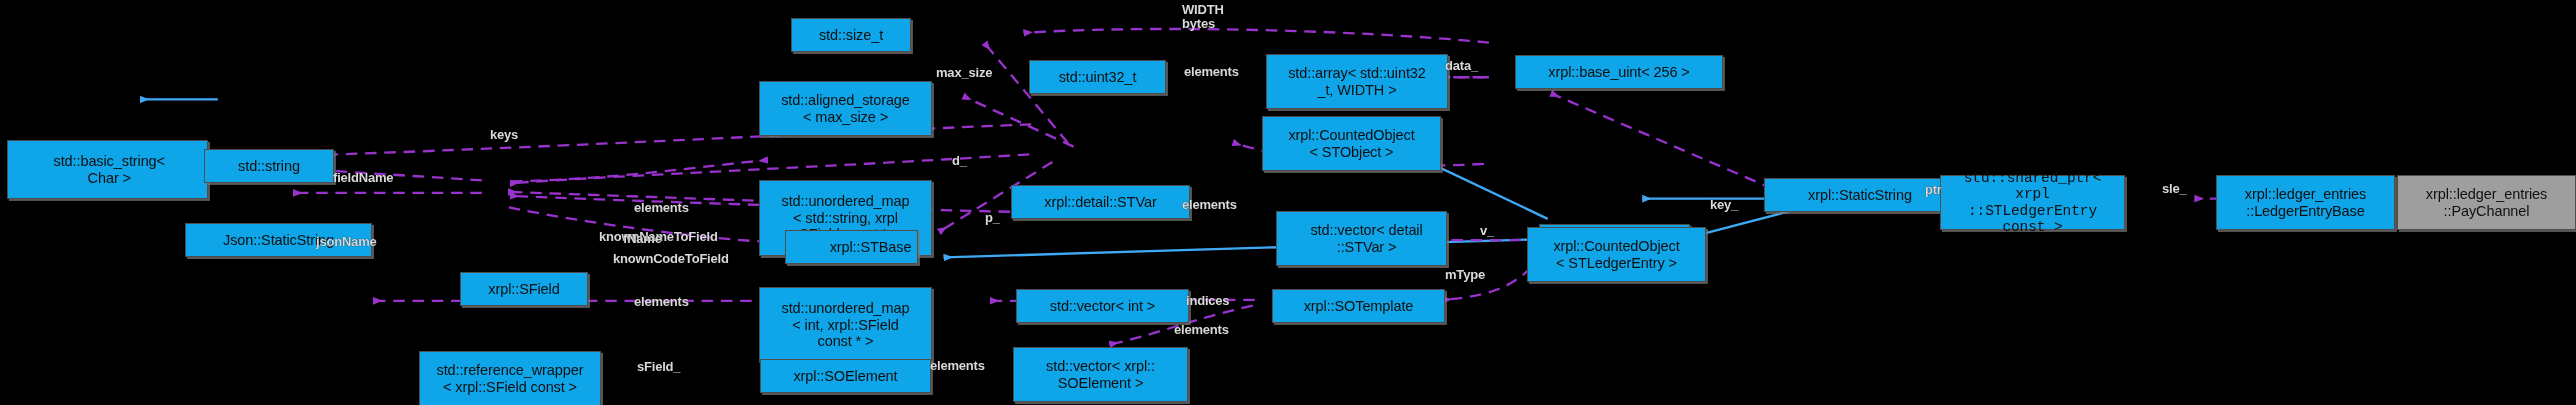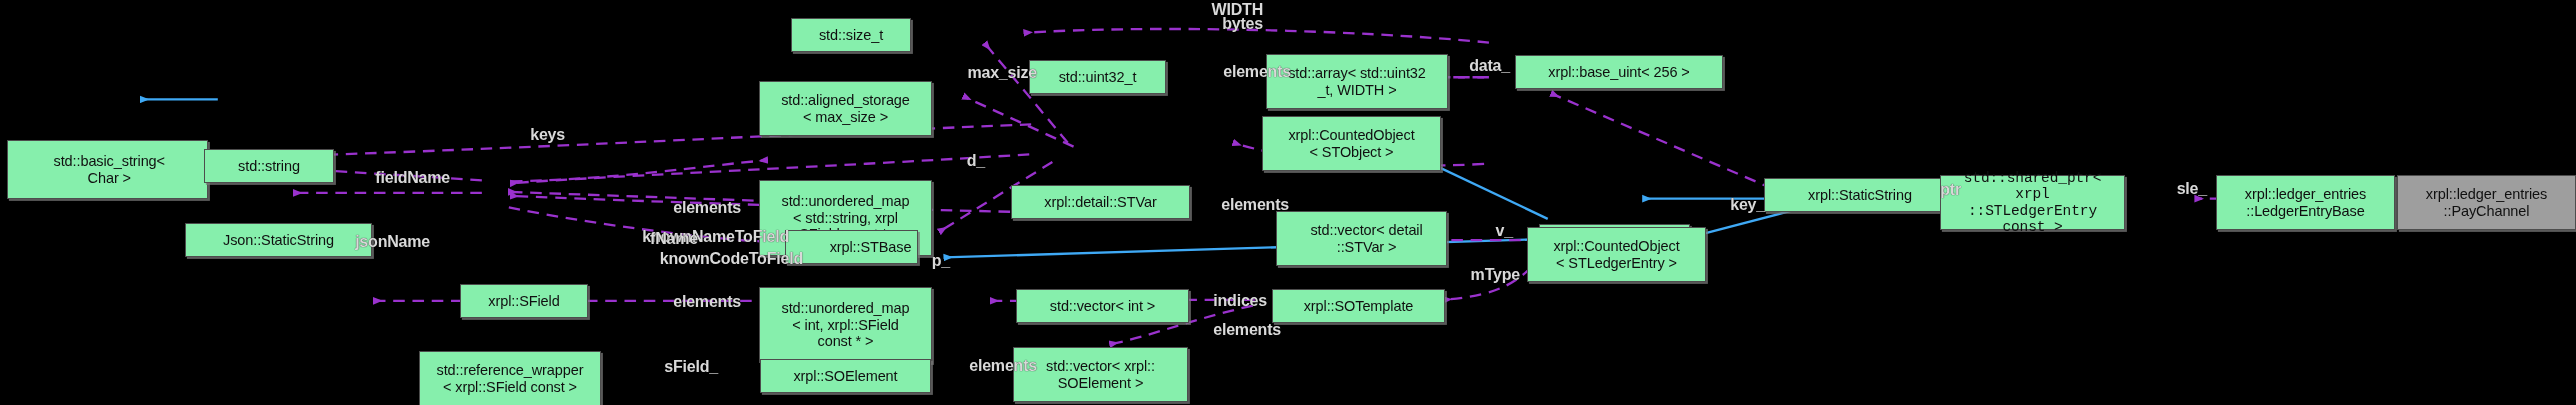--- a/index.html
+++ b/index.html
@@ -18,46 +18,46 @@
   #edge-layer {
     position: absolute;
     left: 0; top: 0;
     width: 2576px;
     height: 406px;
     pointer-events: none;
   }
   .node {
     position: absolute;
     box-sizing: border-box;
-    background: #86efac;
+    background: #0ea5e9;
     border: 1px solid #4d4d4d;
     box-shadow: 1.9px 1.9px 0 rgba(120,120,120,0.75);
     color: #101010;
     font-size: 14.5px;
     line-height: 16.4px;
     text-align: center;
     display: flex;
     align-items: center;
     justify-content: center;
     white-space: pre-line;
     padding: 1px 3.9px;
     letter-spacing: -0.1px;
   }
   .node.filled {
     background: #9e9e9e;
     border-color: #4d4d4d;
   }
   .elabel {
     position: absolute;
     color: #d9d9d9;
-    font-size: 16px;
+    font-size: 13px;
     line-height: 14.5px;
     font-weight: bold;
     white-space: pre-line;
-    text-align: right;
+    text-align: left;
     letter-spacing: -0.2px;
     text-shadow: 0 0 1px #000;
   }
 </style>
 </head>
 <body>
 
 <div id="canvas">
 
   <svg id="edge-layer" viewBox="0 0 2673 421" width="2576" height="406" xmlns="http://www.w3.org/2000/svg">
@@ -105,21 +105,21 @@
       <path d="M2065,206 L1995,206"></path>
       <path d="M2345,206 L2278,206"></path>
     </g>
   </svg>
 
   <div id="nodes">
       <div class="node" style="left: 6.7px; top: 140px; width: 201px; height: 59px; padding-left: 8px;">std::basic_string&lt;
 Char &gt;</div>
       <div class="node" style="left: 204px; top: 149px; width: 130px; height: 34px;">std::string</div>
       <div class="node" style="left: 185px; top: 223px; width: 187px; height: 34px;">Json::StaticString</div>
-      <div class="node" style="left: 460px; top: 284px; width: 128px; height: 34px;">xrpl::SField</div>
+      <div class="node" style="left: 460px; top: 272px; width: 128px; height: 34px;">xrpl::SField</div>
       <div class="node" style="left: 419px; top: 351px; width: 182px; height: 55px;">std::reference_wrapper
 &lt; xrpl::SField const &gt;</div>
       <div class="node" style="left: 791px; top: 18.3px; width: 120px; height: 34px;">std::size_t</div>
       <div class="node" style="left: 759px; top: 81px; width: 173px; height: 55px;">std::aligned_storage
 &lt; max_size &gt;</div>
       <div class="node" style="left: 759px; top: 180px; width: 173px; height: 76px;">std::unordered_map
 &lt; std::string, xrpl
 ::SField const * &gt;</div>
       <div class="node" style="left: 785px; top: 230px; width: 133px; height: 34px; padding-left: 42px;">xrpl::STBase</div>
       <div class="node" style="left: 759px; top: 287px; width: 173px; height: 76px;">std::unordered_map
@@ -156,21 +156,21 @@
       <div class="elabel" style="left: 333px; top: 171px; width: 117px;">fieldName</div>
       <div class="elabel" style="left: 316px; top: 235px; width: 114px;">jsonName</div>
       <div class="elabel" style="left: 634px; top: 201px; width: 107px;">elements</div>
       <div class="elabel" style="left: 599px; top: 230px; width: 190px;">knownNameToField</div>
       <div class="elabel" style="left: 623px; top: 232px; width: 75px;">fName</div>
       <div class="elabel" style="left: 613px; top: 252px; width: 190px;">knownCodeToField</div>
       <div class="elabel" style="left: 634px; top: 295px; width: 107px;">elements</div>
       <div class="elabel" style="left: 637px; top: 360px; width: 81px;">sField_</div>
       <div class="elabel" style="left: 936px; top: 66px; width: 101px;">max_size</div>
       <div class="elabel" style="left: 952px; top: 154px; width: 33px;">d_</div>
-      <div class="elabel" style="left: 917px; top: 211px; width: 33px; margin-top: 43px;">p_</div>
+      <div class="elabel" style="left: 985px; top: 211px; width: 33px;">p_</div>
       <div class="elabel" style="left: 1182px; top: 2.9px; width: 81px;">WIDTH
 bytes</div>
       <div class="elabel" style="left: 1184px; top: 65px; width: 107px;">elements</div>
       <div class="elabel" style="left: 1182px; top: 198px; width: 107px;">elements</div>
       <div class="elabel" style="left: 1445px; top: 59px; width: 65px;">data_</div>
       <div class="elabel" style="left: 1186px; top: 294px; width: 81px;">indices</div>
       <div class="elabel" style="left: 1174px; top: 323px; width: 107px;">elements</div>
       <div class="elabel" style="left: 930px; top: 359px; width: 107px;">elements</div>
       <div class="elabel" style="left: 1480px; top: 224px; width: 33px;">v_</div>
       <div class="elabel" style="left: 1445px; top: 268px; width: 75px;">mType</div>

